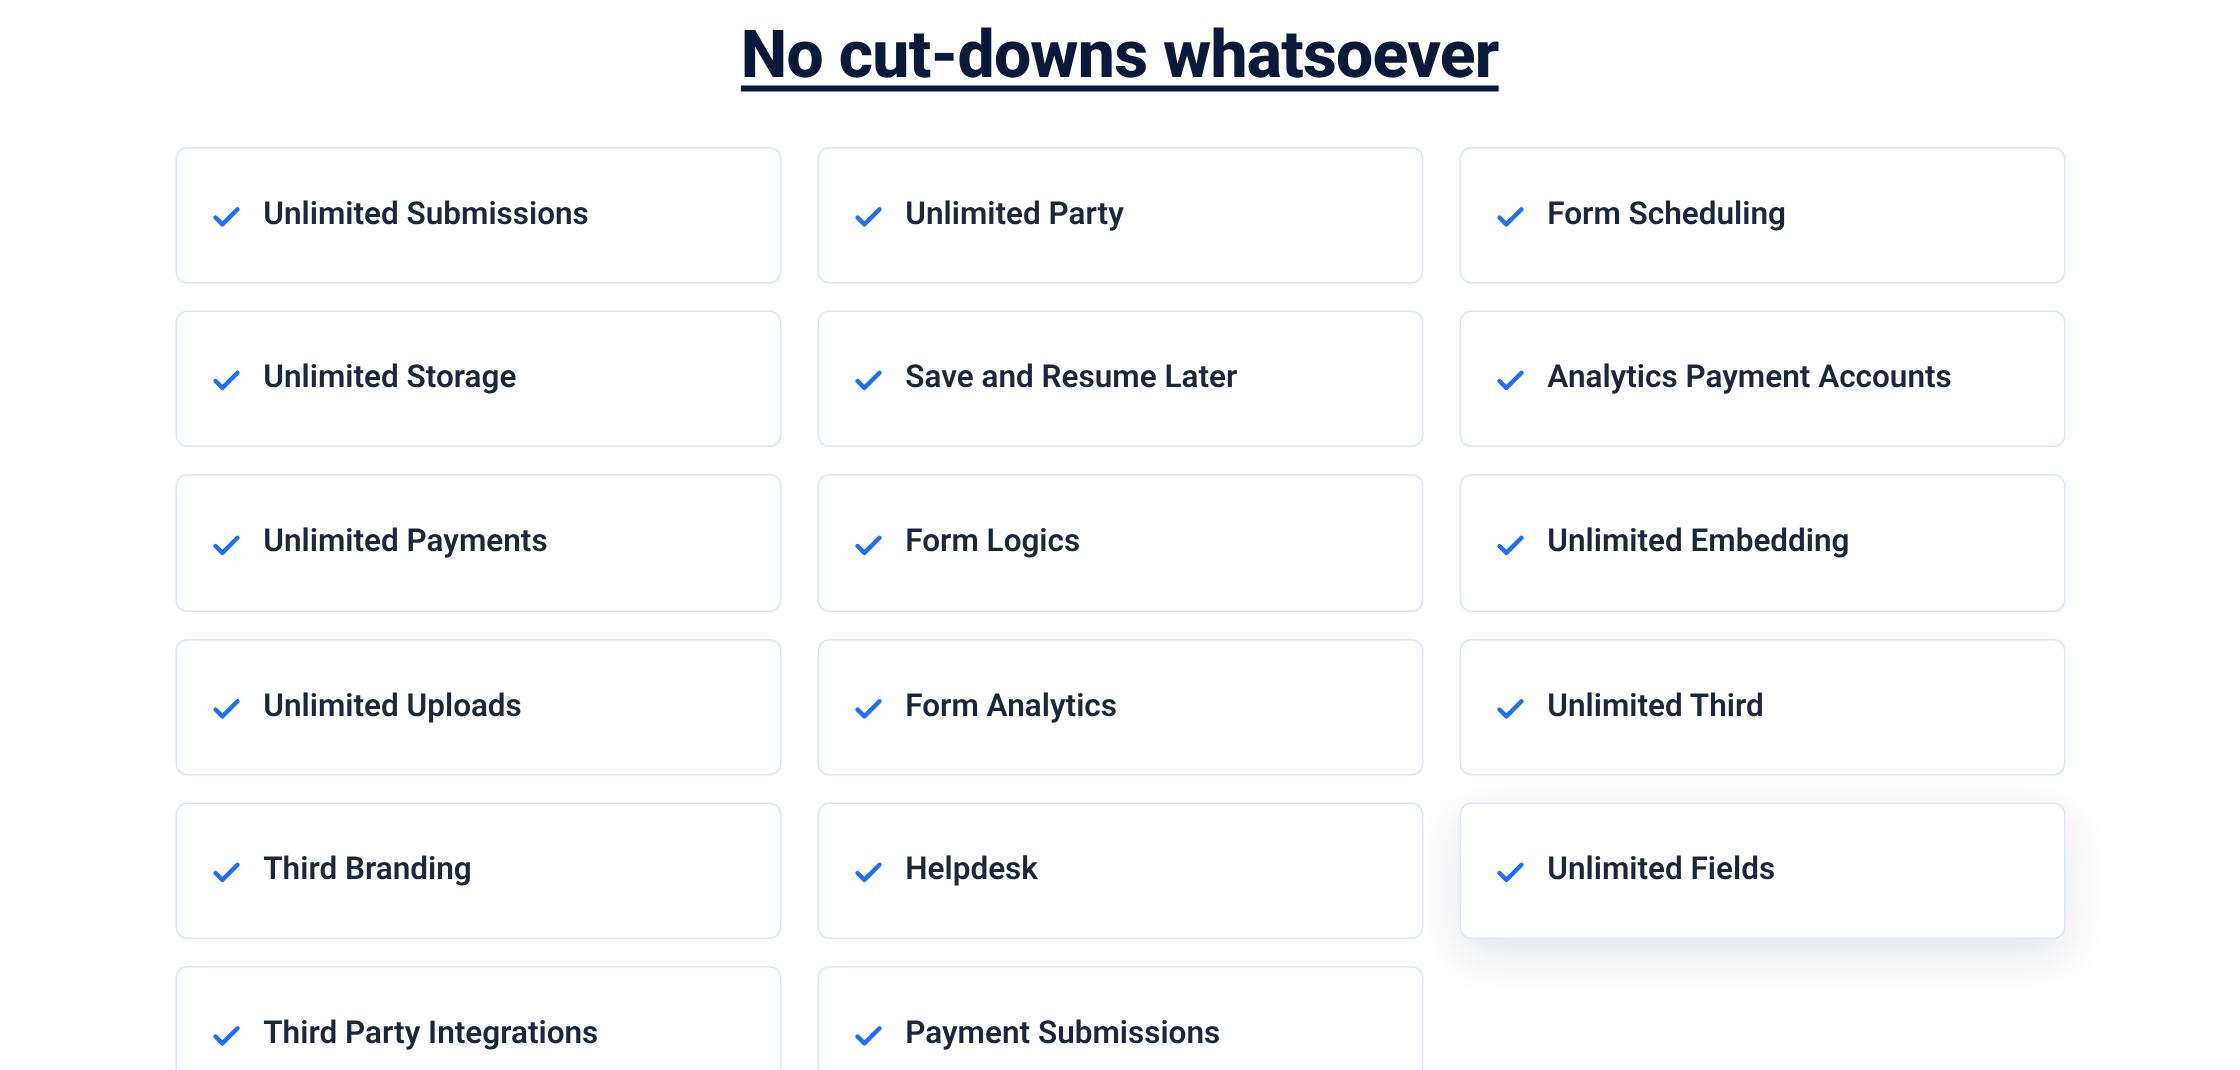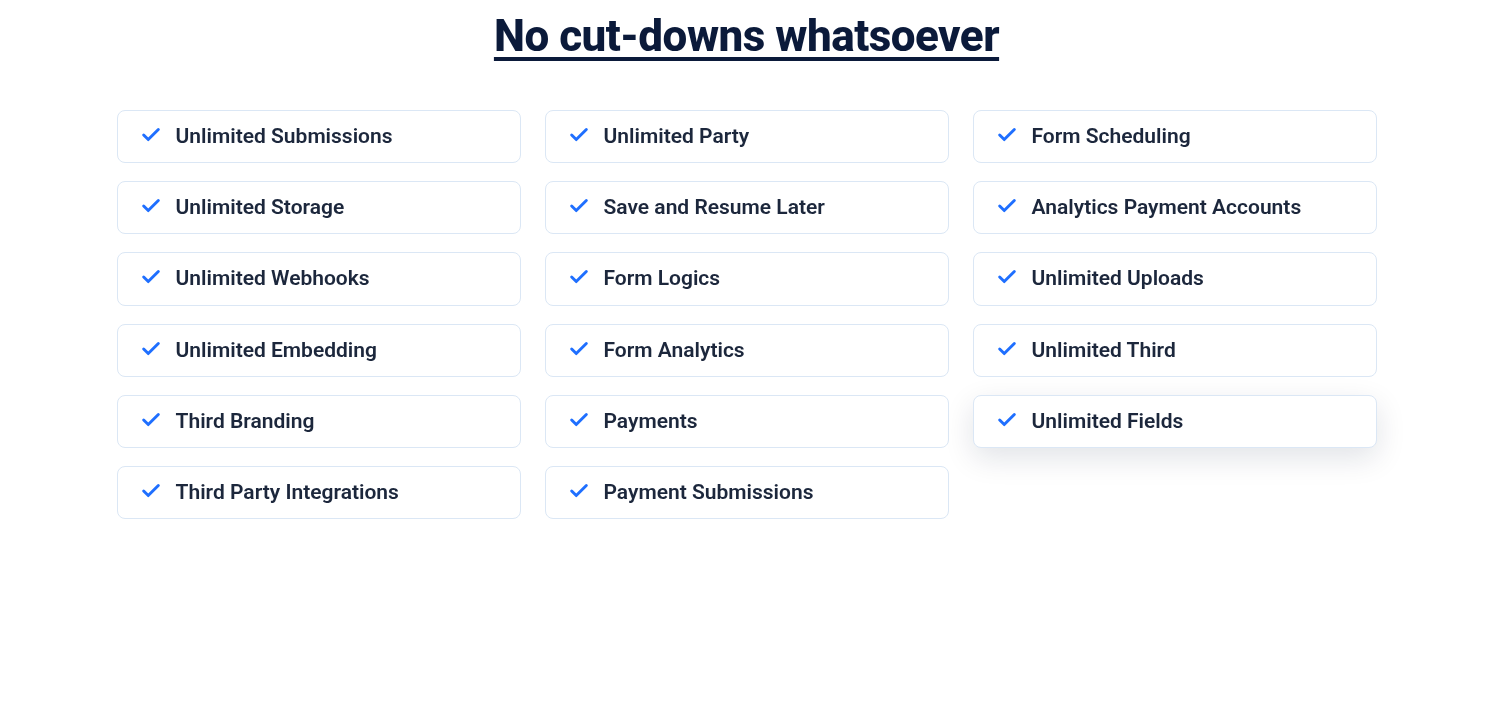--- a/index.html
+++ b/index.html
@@ -14,39 +14,39 @@
       min-height: 713px;
       padding-top: 10px;
     }
     .heading {
       text-align: center;
       font-size: 44px;
       font-weight: 800;
       color: #0b1a3a;
       text-decoration: underline;
       text-underline-offset: 6px;
-      margin-bottom: 48px;
+      margin-bottom: 36px;
       letter-spacing: -0.5px;
     }
     .features-grid {
       display: grid;
       grid-template-columns: repeat(3, 1fr);
       gap: 18px 24px;
       max-width: 1380px;
       margin: 0 auto;
       padding: 0 60px;
     }
     .feature-card {
       display: flex;
-      align-items: flex-start;
+      align-items: flex-end;
       gap: 14px;
       background: #ffffff;
       border: 1px solid #dbe7f5;
       border-radius: 8px;
-      padding: 13px 22px;
+      padding: 32px 22px;
     }
     .feature-card.highlighted {
       box-shadow: 0 10px 30px rgba(11, 26, 58, 0.12);
     }
     .check-icon {
       flex-shrink: 0;
       width: 22px;
       height: 22px;
       display: flex;
       align-items: center;
@@ -121,52 +121,52 @@
         </svg>
       </span>
       <span class="feature-label">Analytics Payment Accounts</span>
     </div>
     <div class="feature-card">
       <span class="check-icon">
         <svg viewBox="0 0 24 24">
           <polyline points="4 12 9 17 20 6"></polyline>
         </svg>
       </span>
-      <span class="feature-label">Unlimited Webhooks</span>
+      <span class="feature-label">Unlimited Payments</span>
     </div>
     <div class="feature-card">
       <span class="check-icon">
         <svg viewBox="0 0 24 24">
           <polyline points="4 12 9 17 20 6"></polyline>
         </svg>
       </span>
       <span class="feature-label">Form Logics</span>
     </div>
     <div class="feature-card">
       <span class="check-icon">
         <svg viewBox="0 0 24 24">
           <polyline points="4 12 9 17 20 6"></polyline>
         </svg>
       </span>
+      <span class="feature-label">Unlimited Embedding</span>
+    </div>
+    <div class="feature-card">
+      <span class="check-icon">
+        <svg viewBox="0 0 24 24">
+          <polyline points="4 12 9 17 20 6"></polyline>
+        </svg>
+      </span>
       <span class="feature-label">Unlimited Uploads</span>
     </div>
     <div class="feature-card">
       <span class="check-icon">
         <svg viewBox="0 0 24 24">
           <polyline points="4 12 9 17 20 6"></polyline>
         </svg>
       </span>
-      <span class="feature-label">Unlimited Embedding</span>
-    </div>
-    <div class="feature-card">
-      <span class="check-icon">
-        <svg viewBox="0 0 24 24">
-          <polyline points="4 12 9 17 20 6"></polyline>
-        </svg>
-      </span>
       <span class="feature-label">Form Analytics</span>
     </div>
     <div class="feature-card">
       <span class="check-icon">
         <svg viewBox="0 0 24 24">
           <polyline points="4 12 9 17 20 6"></polyline>
         </svg>
       </span>
       <span class="feature-label">Unlimited Third</span>
     </div>
@@ -177,21 +177,21 @@
         </svg>
       </span>
       <span class="feature-label">Third Branding</span>
     </div>
     <div class="feature-card">
       <span class="check-icon">
         <svg viewBox="0 0 24 24">
           <polyline points="4 12 9 17 20 6"></polyline>
         </svg>
       </span>
-      <span class="feature-label">Payments</span>
+      <span class="feature-label">Helpdesk</span>
     </div>
     <div class="feature-card highlighted">
       <span class="check-icon">
         <svg viewBox="0 0 24 24">
           <polyline points="4 12 9 17 20 6"></polyline>
         </svg>
       </span>
       <span class="feature-label">Unlimited Fields</span>
     </div>
     <div class="feature-card">

